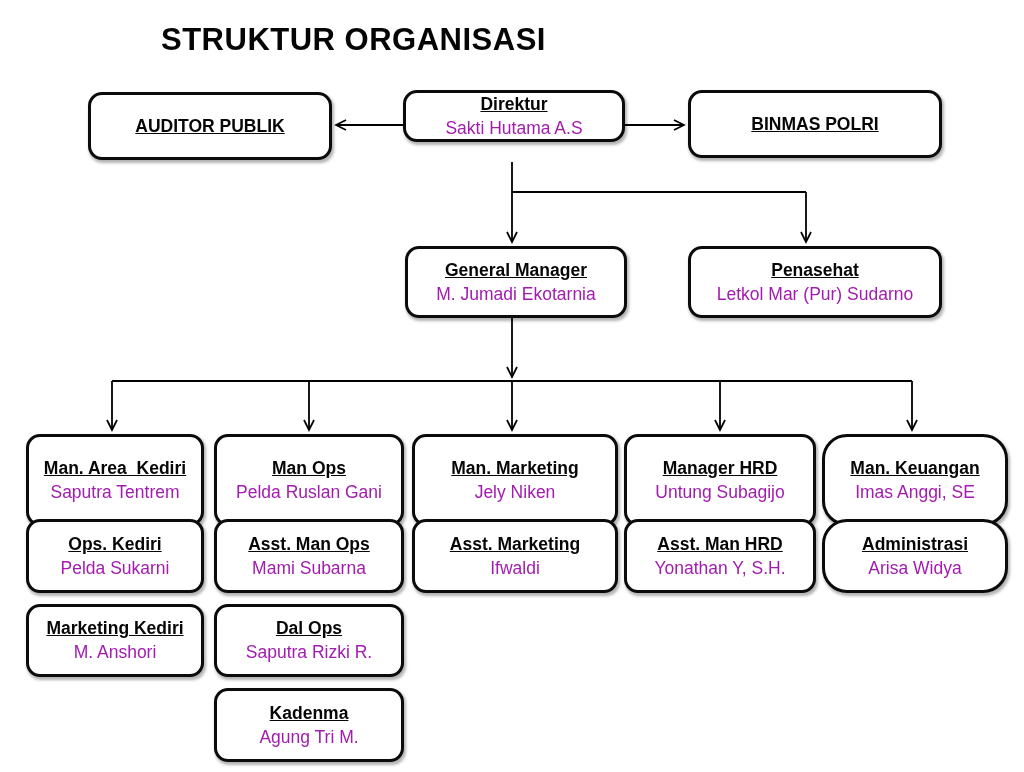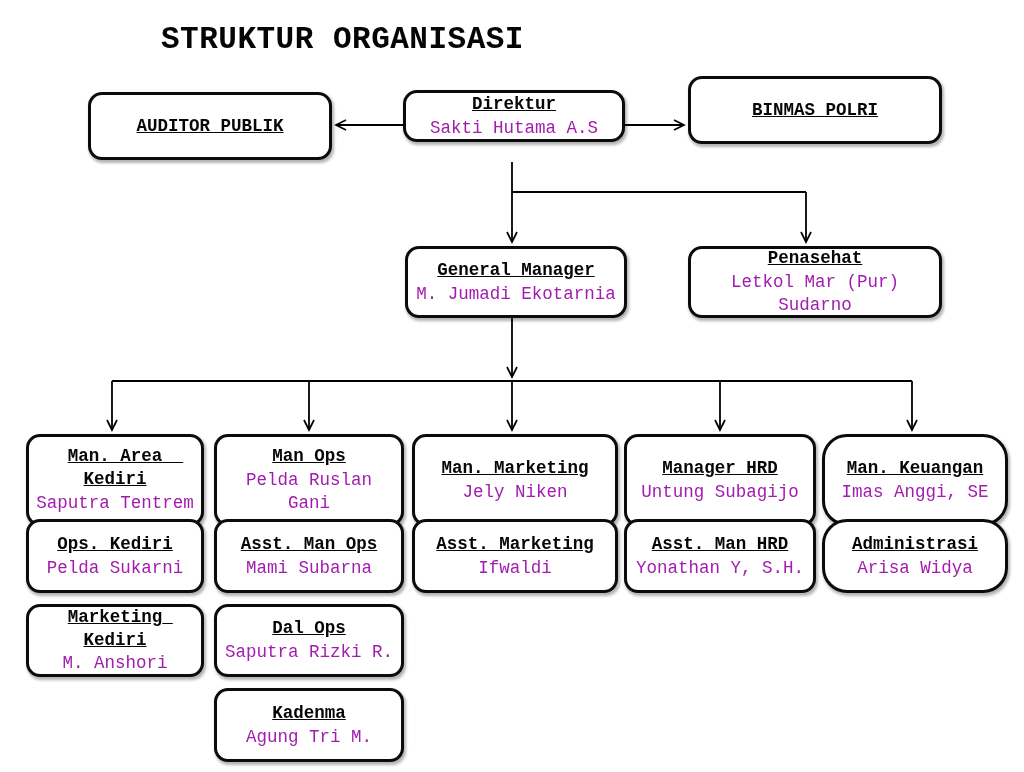--- a/index.html
+++ b/index.html
@@ -1,21 +1,21 @@
 <!DOCTYPE html>
 <html><head>
 <meta charset="utf-8">
 <style>
   html,body{margin:0;padding:0;}
   body{
     width:1024px;height:772px;position:relative;overflow:hidden;
     background:#ffffff;color:#000;
     font-family:"Liberation Sans","DejaVu Sans",sans-serif;
   }
-  .canvas{position:absolute;inset:0;width:1024px;height:772px;font-family:Liberation Mono, monospace;}
+  .canvas{position:absolute;inset:0;width:1024px;height:772px;}
   .page-title{
     position:absolute;left:161px;top:22px;
     font-size:31px;font-weight:800;letter-spacing:.5px;color:#050505;
     white-space:pre;
   }
   svg.wires{position:absolute;left:0;top:0;pointer-events:none;}
   .node{
     position:absolute;box-sizing:border-box;
     background:#ffffff;border:3.5px solid #0b0b0b;border-radius:14px;
     box-shadow:1.5px 2.5px 3px rgba(0,0,0,.30);
@@ -25,21 +25,21 @@
   .node .t{
     font-weight:700;text-decoration:underline;font-size:17.5px;line-height:1.3;
     white-space:pre-wrap;color:#060606;
   }
   .node .nm{font-size:17.5px;line-height:1.3;margin-top:1px;color:#a21caf;}
   .node .nm:empty{display:none;}
 
   
   #n-auditor   {left:88px; top:92px; width:244px;height:68px;}
   #n-direktur  {left:403px;top:90px; width:222px;height:52px;justify-content:center;}
-  #n-binmas    {left:688px;top:76px; width:254px;height:68px;}
+  #n-binmas    {left:688px;top:90px; width:254px;height:68px;}
   #n-gm        {left:405px;top:246px;width:222px;height:72px;}
   #n-penasehat {left:688px;top:246px;width:254px;height:72px;}
 
   .col1{left:26px; width:178px;}
   .col2{left:214px;width:190px;}
   .col3{left:412px;width:206px;}
   .col4{left:624px;width:192px;}
   .col5{left:822px;width:186px;border-radius:25px;}
   .row3{top:434px;height:92px;}
   .row4{top:519px;height:74px;}

